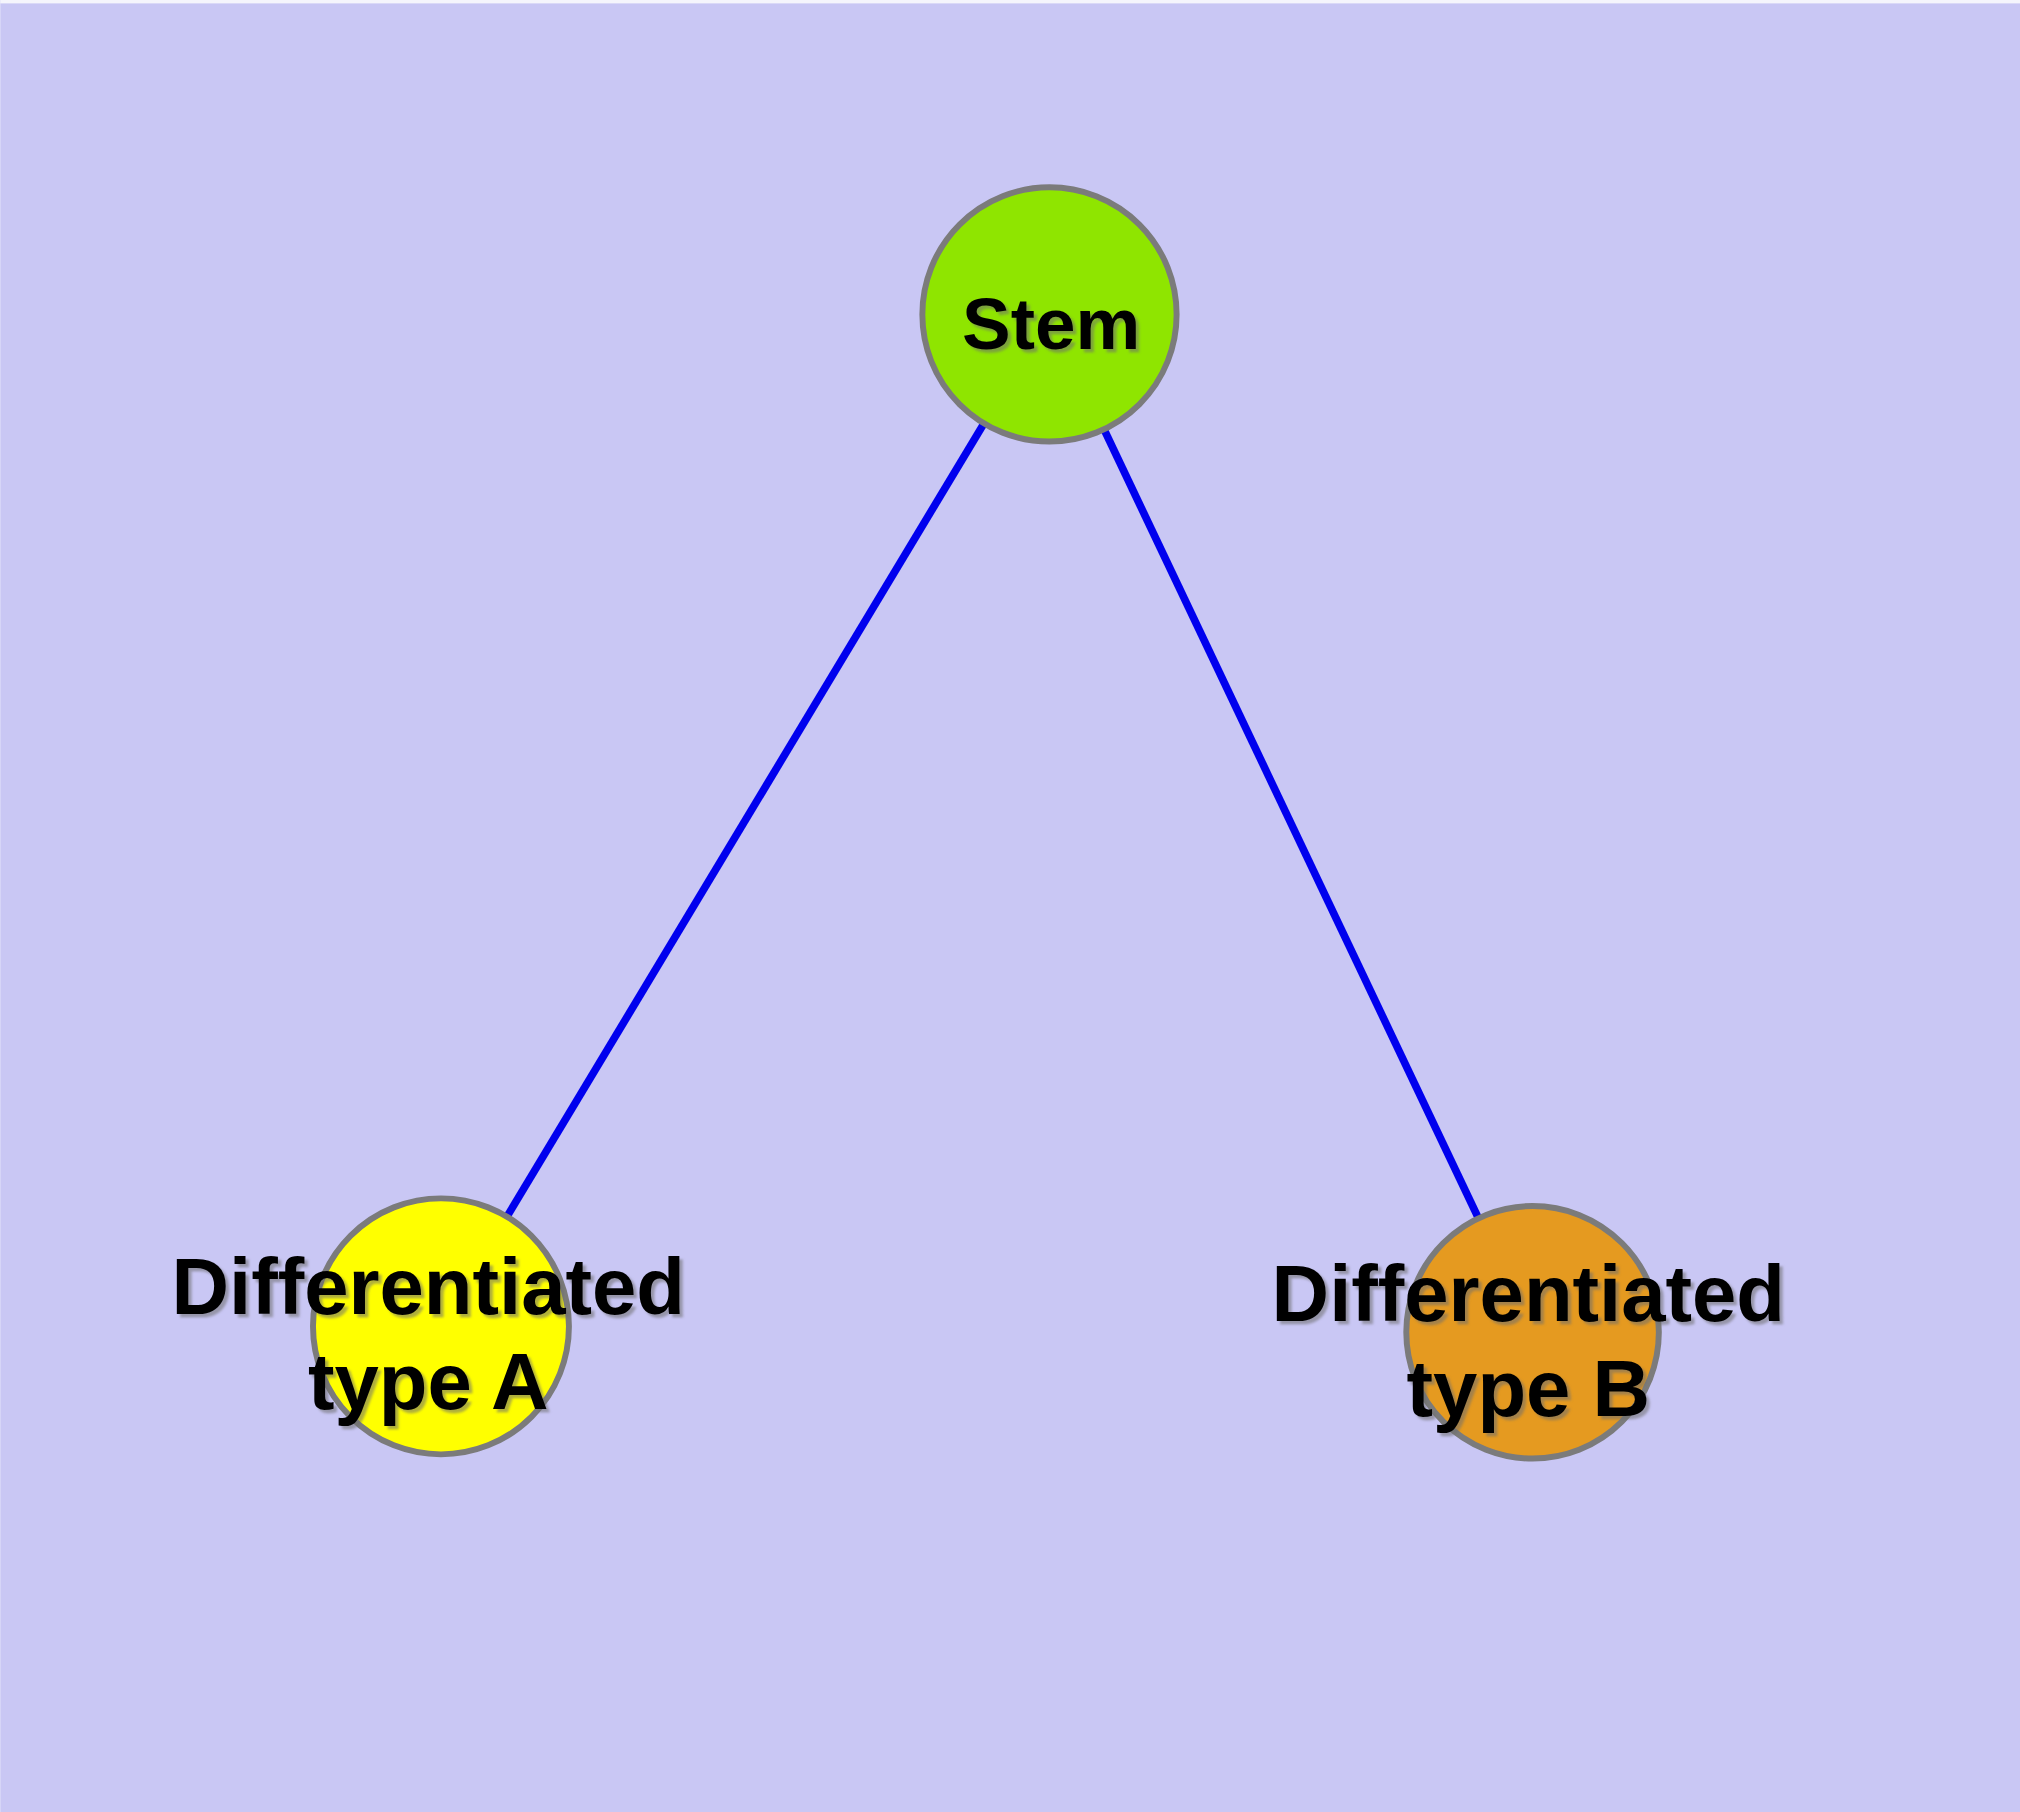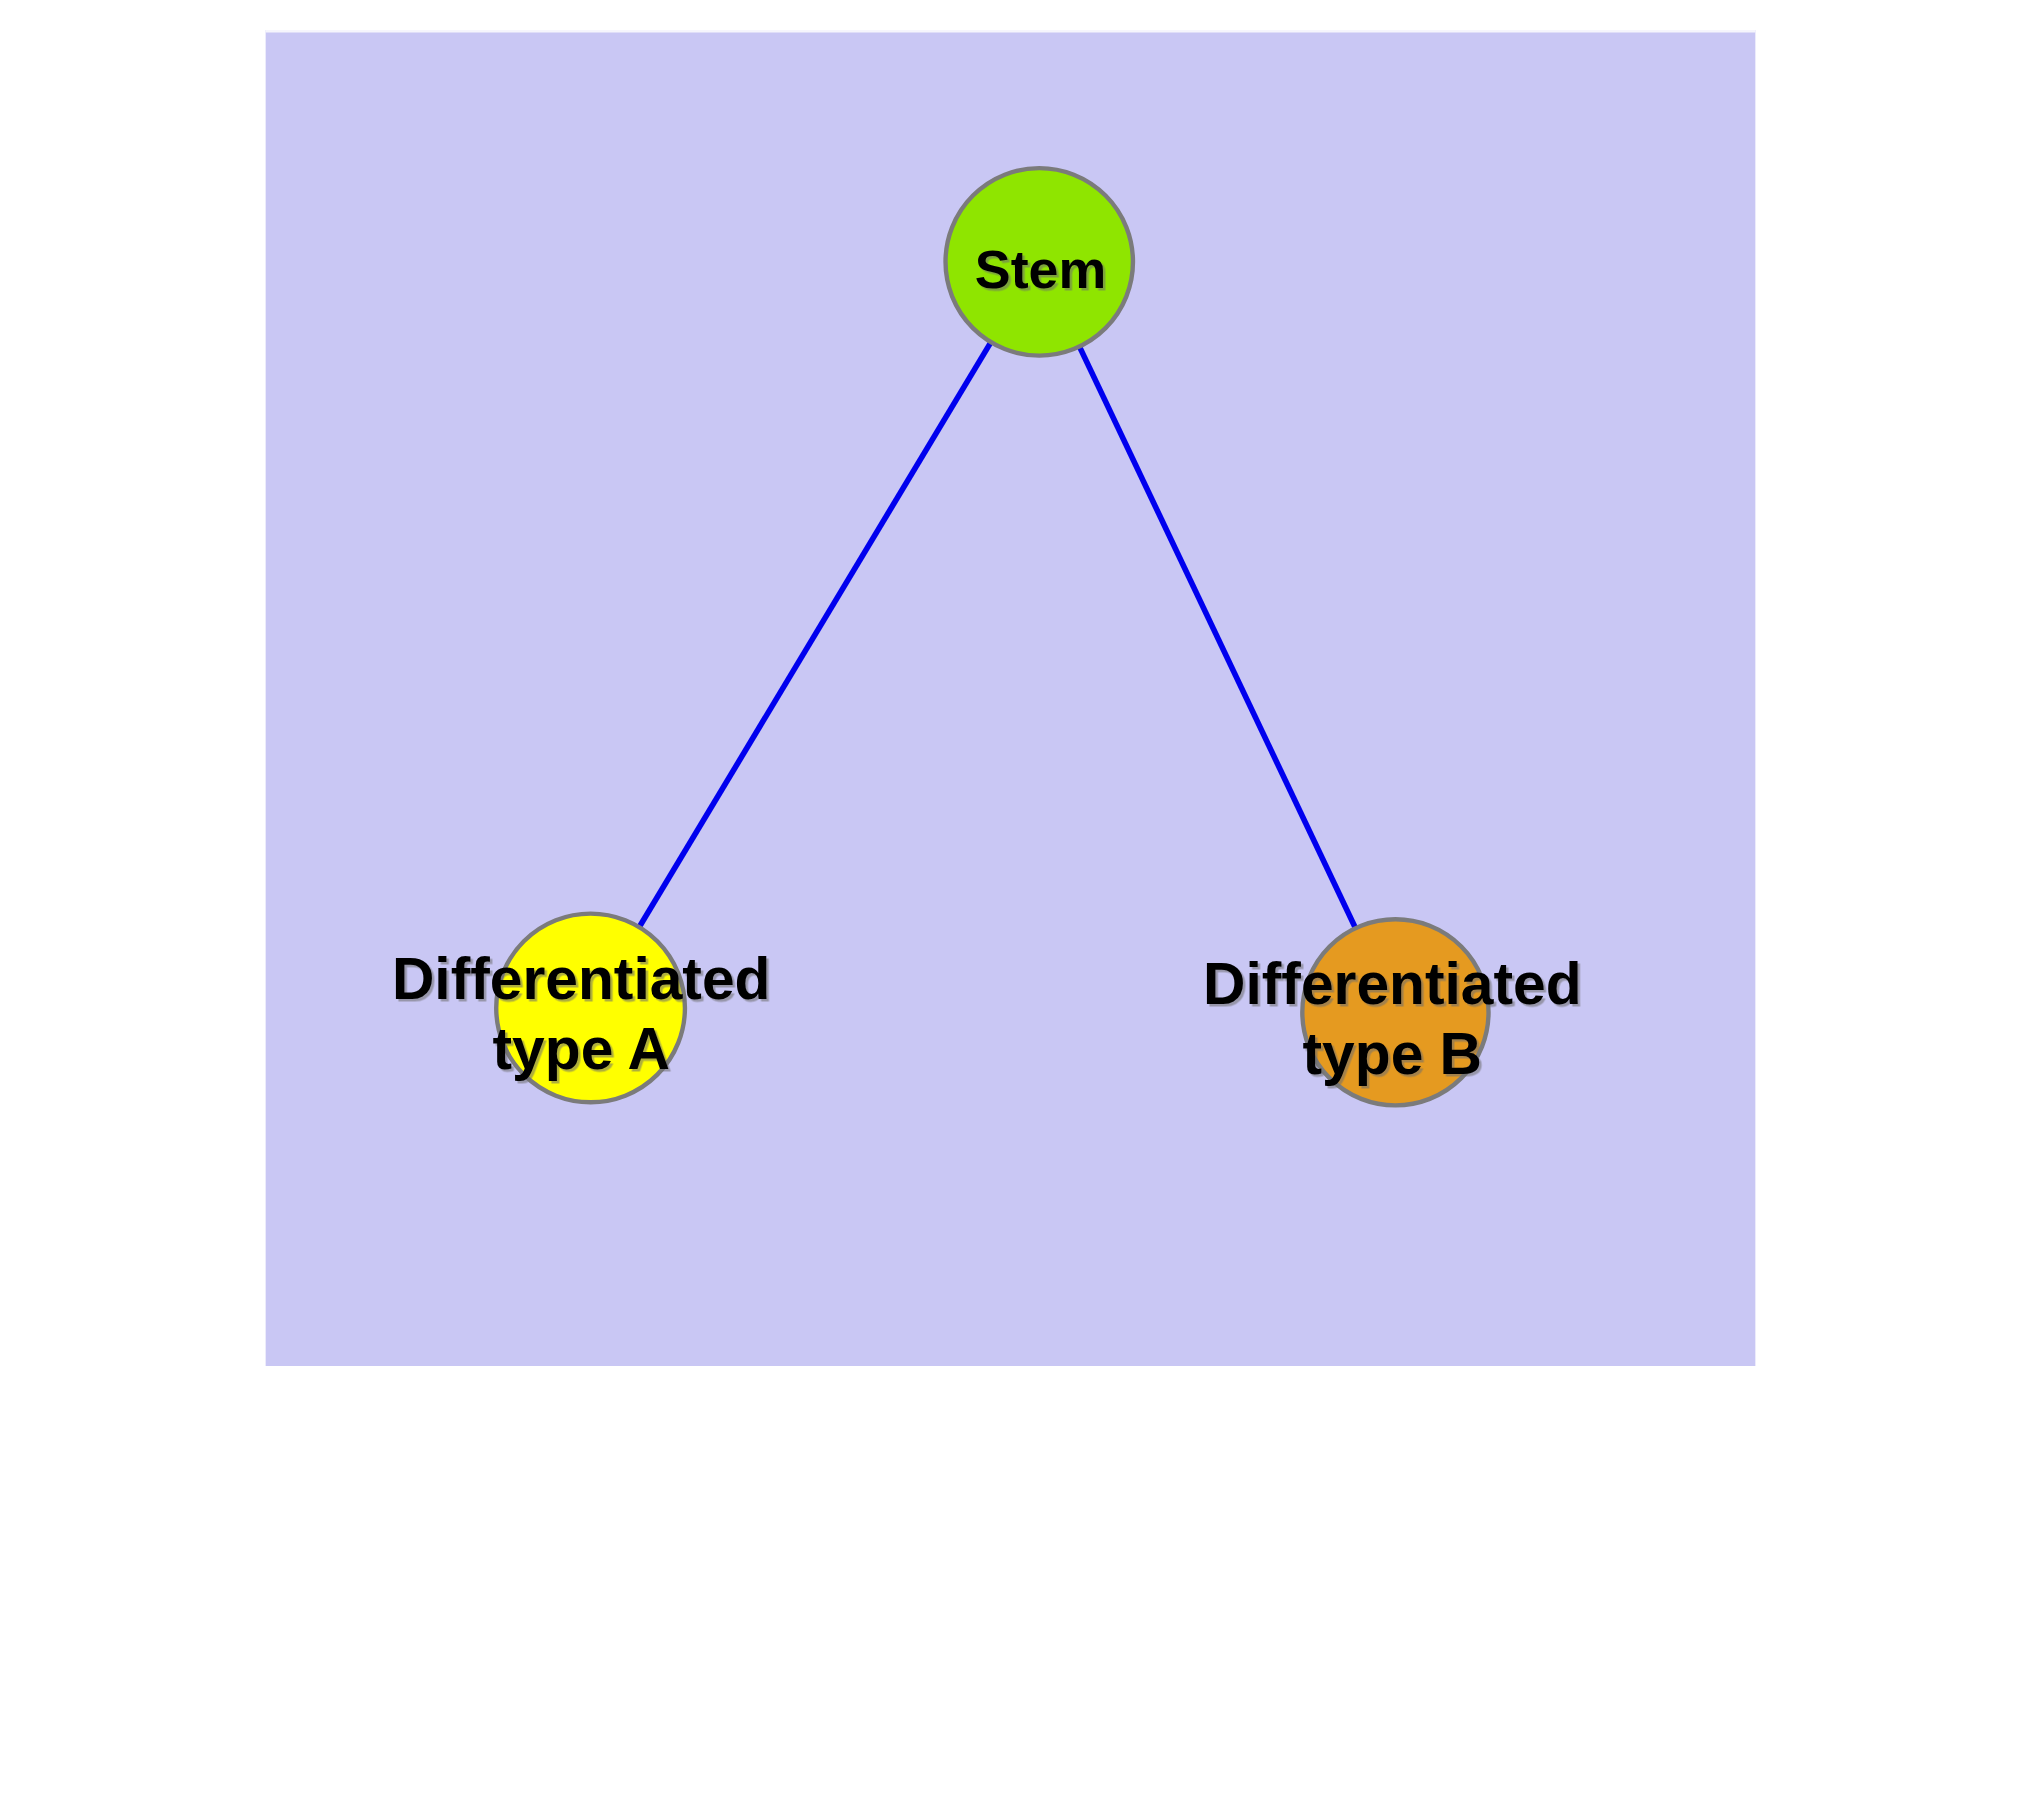--- a/index.html
+++ b/index.html
@@ -6,22 +6,21 @@
     margin: 0;
     padding: 0;
     width: 2021px;
     height: 1812px;
     overflow: hidden;
     font-family: "Liberation Sans", sans-serif;
   }
   .diagram-canvas {
     position: relative;
     width: 2021px;
-    height: 1336px;
-    margin-top: 30px;
+    height: 1812px;
   }
   svg.scene {
     display: block;
     width: 100%;
     height: 100%;
   }
   .edge-line {
     stroke-width: 9px;
     stroke-linecap: butt;
   }

